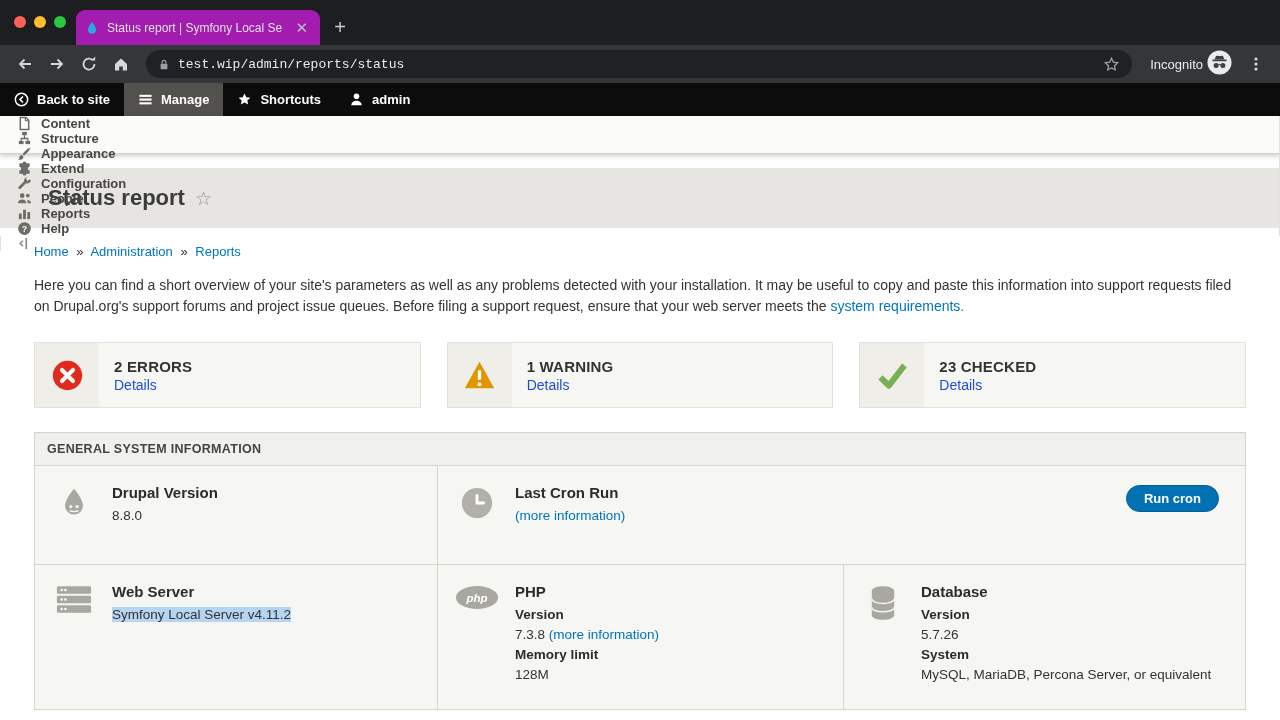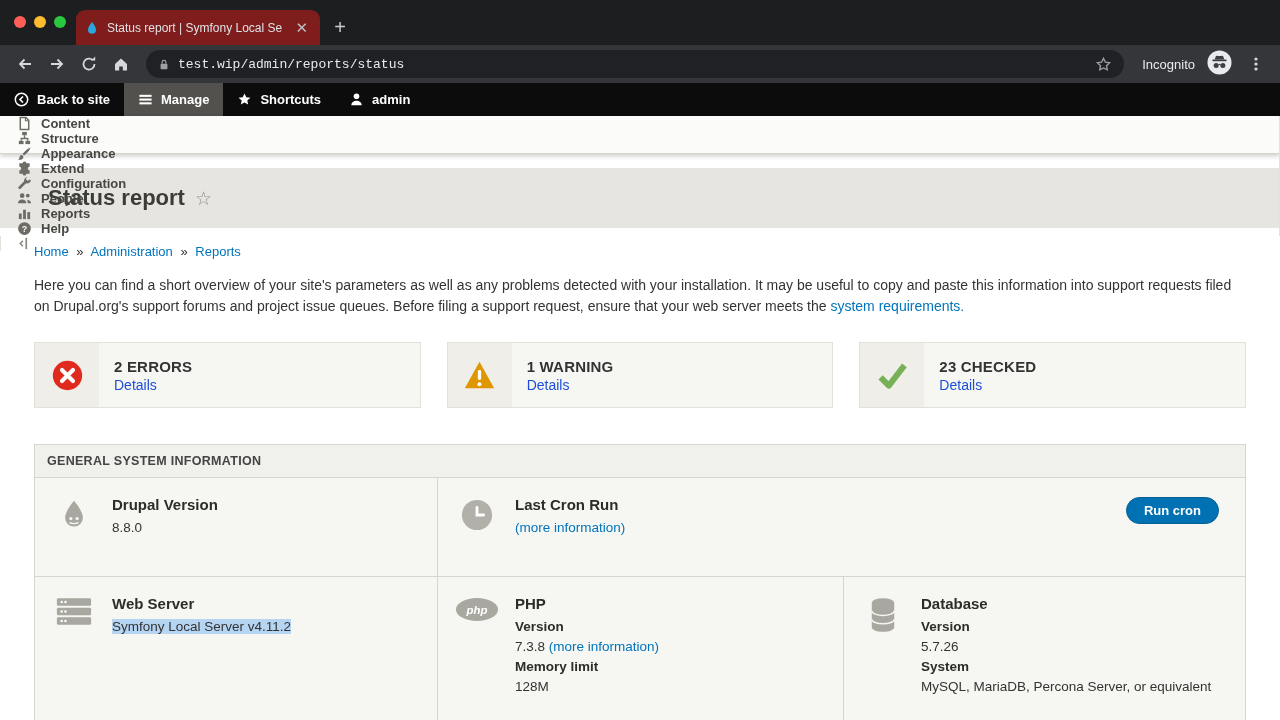--- a/index.html
+++ b/index.html
@@ -4,35 +4,35 @@
 <style>
   * { box-sizing: border-box; margin: 0; padding: 0; }
   html,body { width:1280px; height:720px; overflow:hidden; }
   body { font-family:"Liberation Sans", sans-serif; background:#fff; }
 
   
   .tabstrip { height:45px; background:#1d1e20; position:relative; display:flex; align-items:flex-end; }
   .traffic-lights { position:absolute; left:14px; top:16px; display:flex; gap:8px; }
   .tl { width:12px; height:12px; border-radius:50%; display:inline-block; }
   .tl.red { background:#ff5f57; } .tl.yellow { background:#febc2e; } .tl.green { background:#28c840; }
-  .tab { height:35px; width:244px; margin-left:76px; background:#7f1d1d; border-radius:9px 9px 0 0;
+  .tab { height:35px; width:244px; margin-left:76px; background:#a21caf; border-radius:9px 9px 0 0;
          display:flex; align-items:center; padding:0 9px; gap:8px; }
   .tab-title { color:#dfe1e5; font-size:12px; white-space:nowrap; overflow:hidden; flex:1; }
   .tab-close { color:#bdc1c6; font-size:15px; line-height:1; padding:1px 3px; }
   .new-tab { width:28px; height:28px; margin:0 0 4px 6px; display:flex; align-items:center; justify-content:center;
              color:#c8cbcf; font-size:20px; border-radius:50%; }
 
   .toolbar { height:38px; background:#35363a; display:flex; align-items:center; padding:0 10px; gap:2px; }
   .nav-btn { width:30px; height:30px; display:flex; align-items:center; justify-content:center; color:#d6d8db; border-radius:50%; }
   .omnibox { flex:1; height:28px; margin:0 8px; background:#202124; border-radius:14px; display:flex;
              align-items:center; padding:0 12px; gap:8px; }
   .url { color:#e8eaed; font-size:13px; flex:1;font-family:Liberation Mono, monospace; }
   .lock { color:#9aa0a6; display:flex; }
   .bookmark-star { color:#9aa0a6; display:flex; }
-  .incognito { display:flex; align-items:center; gap:12px; padding:0 8px; color:#e8eaed; font-size:13px; }
+  .incognito { display:flex; align-items:center; gap:4px; padding:0 8px; color:#e8eaed; font-size:13px; }
   .menu-dots { color:#dadce0; display:flex; padding:0 6px; }
 
   
   .admin-bar { height:33px; background:#0c0c0c; display:flex; align-items:stretch; color:#fff; }
   .admin-item { display:flex; align-items:center; gap:8px; padding:0 14px; font-size:13px; font-weight:700; }
   .admin-item.active { background:#53514e; }
   .admin-icon { display:flex; align-items:center; }
 
   
   .menu-bar { height:38px; background:#fbfbf9; display:flex; align-items:stretch;
@@ -51,21 +51,21 @@
   .flag-star { color:#8f8f88; font-size:19px; line-height:1; }
 
   .content { padding:14px 34px 0; }
   .breadcrumb { font-size:13px; color:#333; margin:2px 0 16px; }
   .breadcrumb a { color:#0074bd; text-decoration:none; }
   .crumb-sep { color:#333; margin:0 4px; }
 
   .intro { font-size:14px; line-height:21px; color:#333; margin-bottom:25px; }
   .intro a { color:#0074bd; text-decoration:none; }
 
-  .cards { display:flex; gap:26px; margin-bottom:36px; }
+  .cards { display:flex; gap:26px; margin-bottom:24px; }
   .card { flex:1; background:#f6f6f2; border:1px solid #e2e2da; display:flex; min-height:66px; }
   .card-iconbox { width:64px; background:#efeee8; display:flex; align-items:center; justify-content:center; }
   .card-body { padding:11px 15px; display:flex; flex-direction:column; justify-content:center; }
   .card-label { font-size:15px; font-weight:700; color:#333; letter-spacing:.2px; }
   .card-link { font-size:14px; color:#1d4ed8; text-decoration:none; margin-top:2px; }
 
   .panel { border:1px solid #d6d6cf; margin-bottom:25px; }
   .panel-header { background:#f0f0ec; border-bottom:1px solid #d6d6cf; padding:9px 12px; font-size:12.5px;
                   font-weight:700; color:#444; letter-spacing:.3px; }
   .panel-row { display:flex; border-bottom:1px solid #d6d6cf; }

